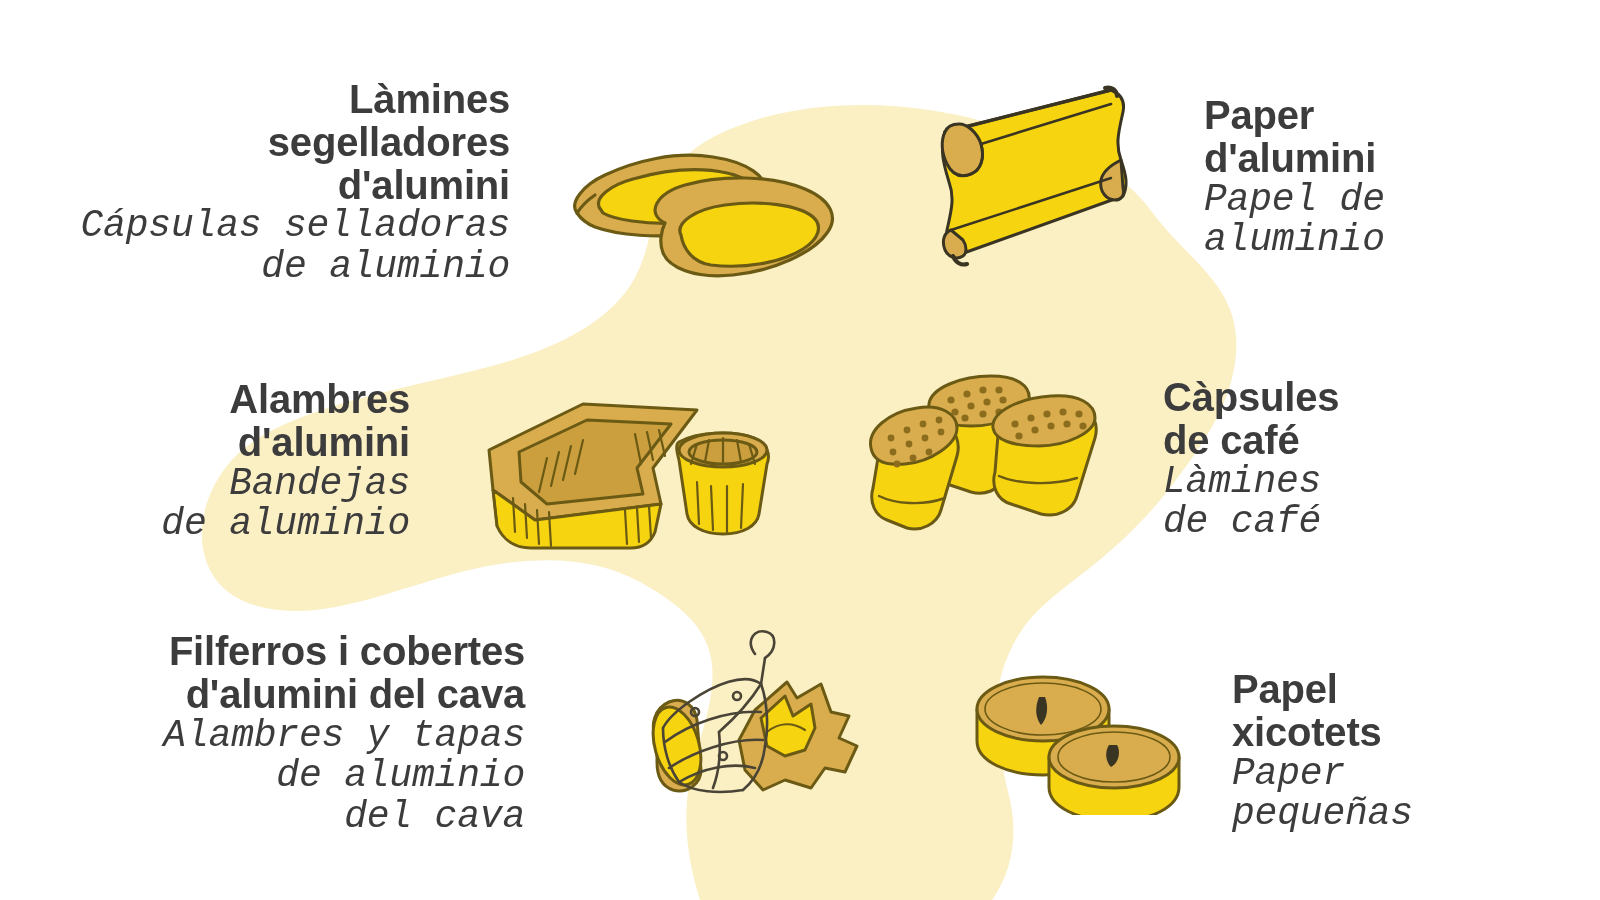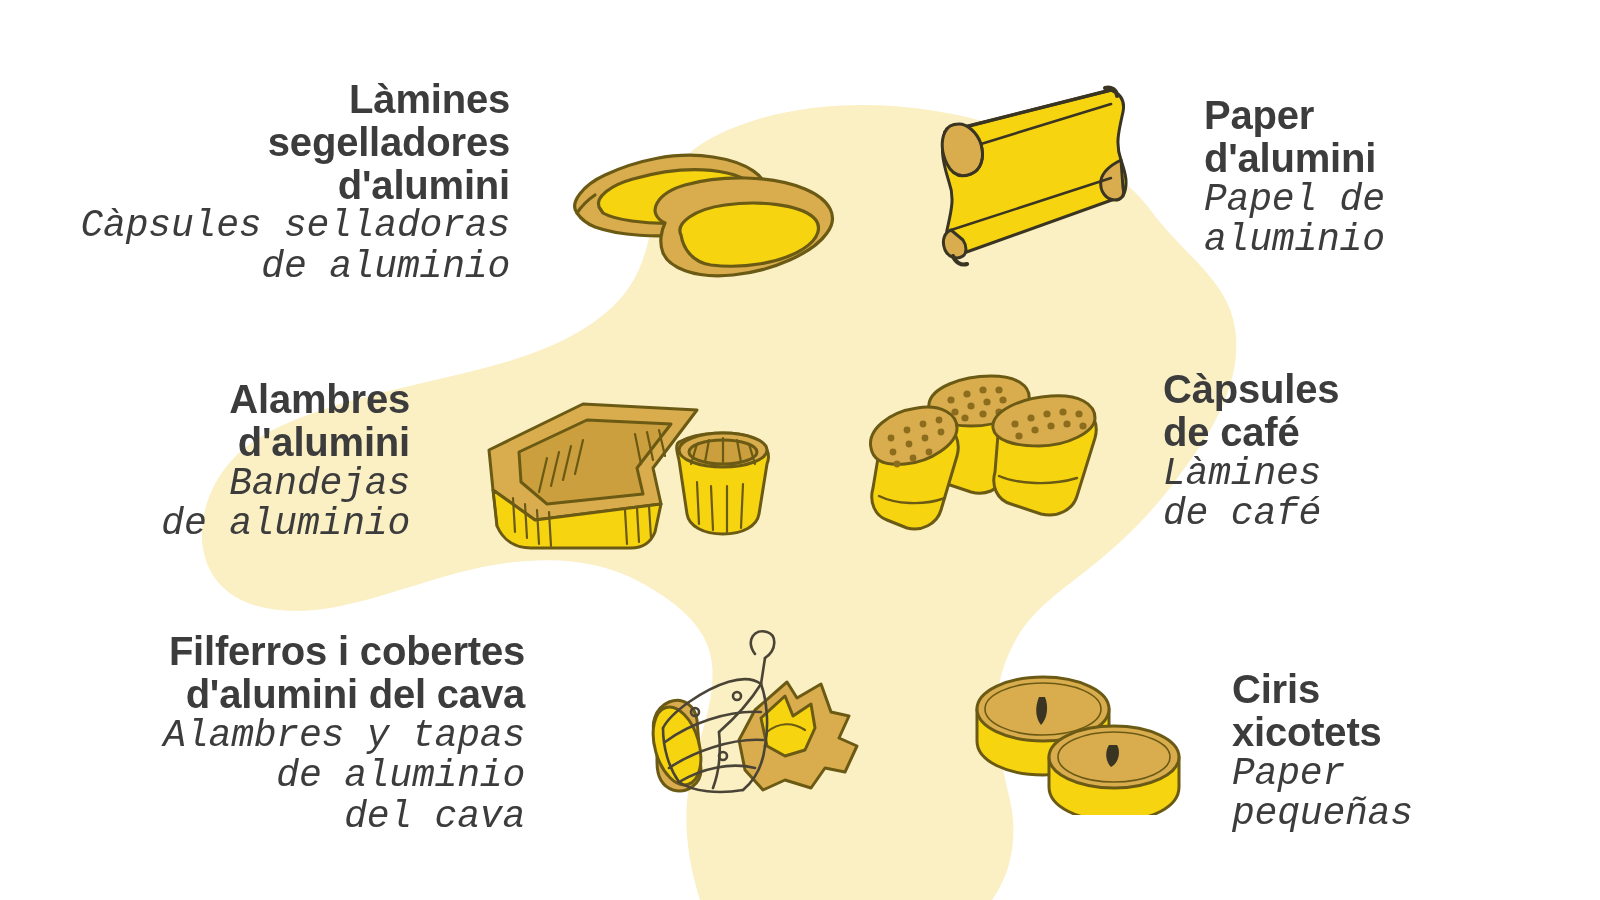--- a/index.html
+++ b/index.html
@@ -42,21 +42,21 @@
     display:block;
     font-family:Liberation Mono, monospace;
   }
   .label.right{ text-align:left; }
   .label.left{ text-align:right;padding-left:36px; }
 
   
   #lbl-sealing{ left:0px;  top:78px;  width:510px; }
   #lbl-foil   { left:1204px; top:80px;  width:390px;margin-top:14px; }
   #lbl-trays  { left:0px;  top:378px; width:410px; }
-  #lbl-caps   { left:1163px; top:368px; width:400px; }
+  #lbl-caps   { left:1163px; top:376px; width:400px; }
   #lbl-wires  { left:0px;  top:630px; width:525px; }
   #lbl-candles{ left:1232px; top:668px; width:360px; }
 
   .art{ position:absolute; }
   #art-sealing { left:565px;  top:135px; width:275px;  height:155px; }
   #art-foilroll{ left:915px;  top:78px;  width:235px;  height:195px; }
   #art-tray    { left:475px;  top:398px; width:305px;  height:155px; }
   #art-capsules{ left:865px;  top:368px; width:235px;  height:175px; }
   #art-wires   { left:635px;  top:622px; width:245px;  height:195px; }
   #art-candles { left:965px;  top:665px; width:225px;  height:150px; }
@@ -88,21 +88,21 @@
              C392,388 452,378 506,362
              C560,346 606,322 630,286
              C652,252 650,214 668,180
              C686,146 722,130 762,118 Z" fill="#fbefc4"></path>
   </svg>
 
   <div class="label left" id="lbl-sealing">
     <span class="ca">Làmines</span>
     <span class="ca">segelladores</span>
     <span class="ca">d'alumini</span>
-    <span class="es">Càpsules selladoras</span>
+    <span class="es">Cápsulas selladoras</span>
     <span class="es">de aluminio</span>
   </div>
 
   <div class="label right" id="lbl-foil">
     <span class="ca">Paper</span>
     <span class="ca">d'alumini</span>
     <span class="es">Papel de</span>
     <span class="es">aluminio</span>
   </div>
 
@@ -122,21 +122,21 @@
 
   <div class="label left" id="lbl-wires">
     <span class="ca">Filferros i cobertes</span>
     <span class="ca">d'alumini del cava</span>
     <span class="es">Alambres y tapas</span>
     <span class="es">de aluminio</span>
     <span class="es">del cava</span>
   </div>
 
   <div class="label right" id="lbl-candles">
-    <span class="ca">Ciris</span>
+    <span class="ca">Papel</span>
     <span class="ca">xicotets</span>
     <span class="es">Paper</span>
     <span class="es">pequeñas</span>
   </div>
 
   <svg class="art" id="art-sealing" viewBox="0 0 275 155">
     <g stroke="#6b5a14" stroke-width="3.2" stroke-linejoin="round" stroke-linecap="round">
       <path d="M12,78 C4,68 18,50 40,40 C70,26 110,16 148,22
                C182,27 204,42 200,58 C196,76 166,92 130,98
                C94,104 52,100 30,92 C20,88 16,84 12,78 Z" fill="#d9ad4e"></path>

